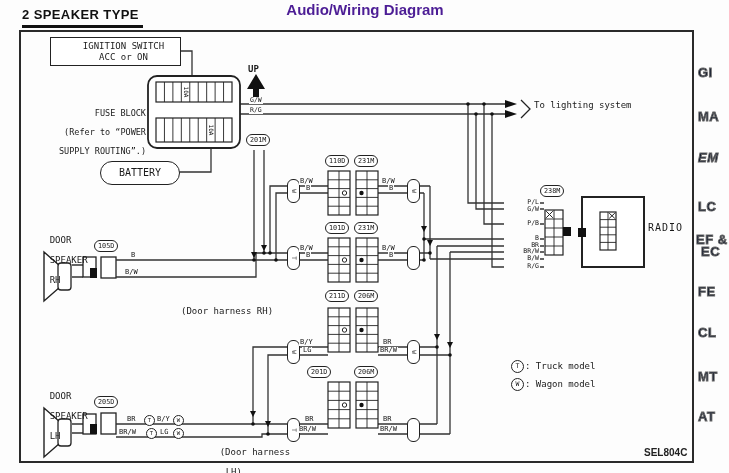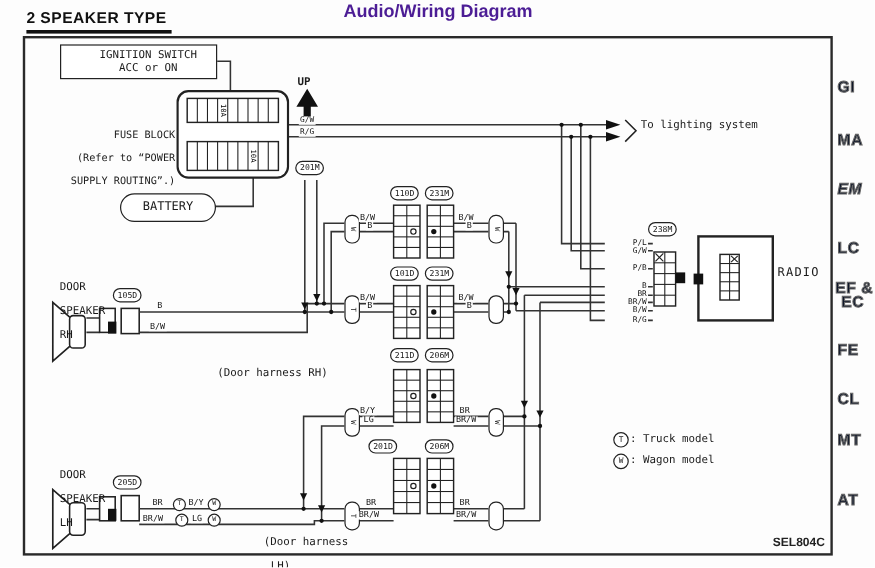--- a/index.html
+++ b/index.html
@@ -271,21 +271,21 @@
   <div class="subtitle">2 SPEAKER TYPE</div>
 
   <div class="tab" style="top:65px;">GI</div>
   <div class="tab" style="top:109px;">MA</div>
   <div class="tab" style="top:150px;font-style:italic;">EM</div>
   <div class="tab" style="top:199px;">LC</div>
   <div class="tab" style="top:232px;left:696px;">EF &amp;</div>
   <div class="tab" style="top:244px;left:701px;">EC</div>
   <div class="tab" style="top:284px;">FE</div>
   <div class="tab" style="top:325px;">CL</div>
-  <div class="tab" style="top:359px;">MT</div>
+  <div class="tab" style="top:369px;">MT</div>
   <div class="tab" style="top:409px;">AT</div>
 
   <div class="box" style="left:50px;top:37px;width:113px;height:27px;padding-left:16px;">
     <span>IGNITION SWITCH</span>
     <span>ACC or ON</span>
   </div>
   <div class="t" style="left:24px;top:99px;width:122px;text-align:right;">
     <span>FUSE BLOCK</span><br>
     <span>(Refer to “POWER</span><br>
     <span>SUPPLY ROUTING”.)</span>

